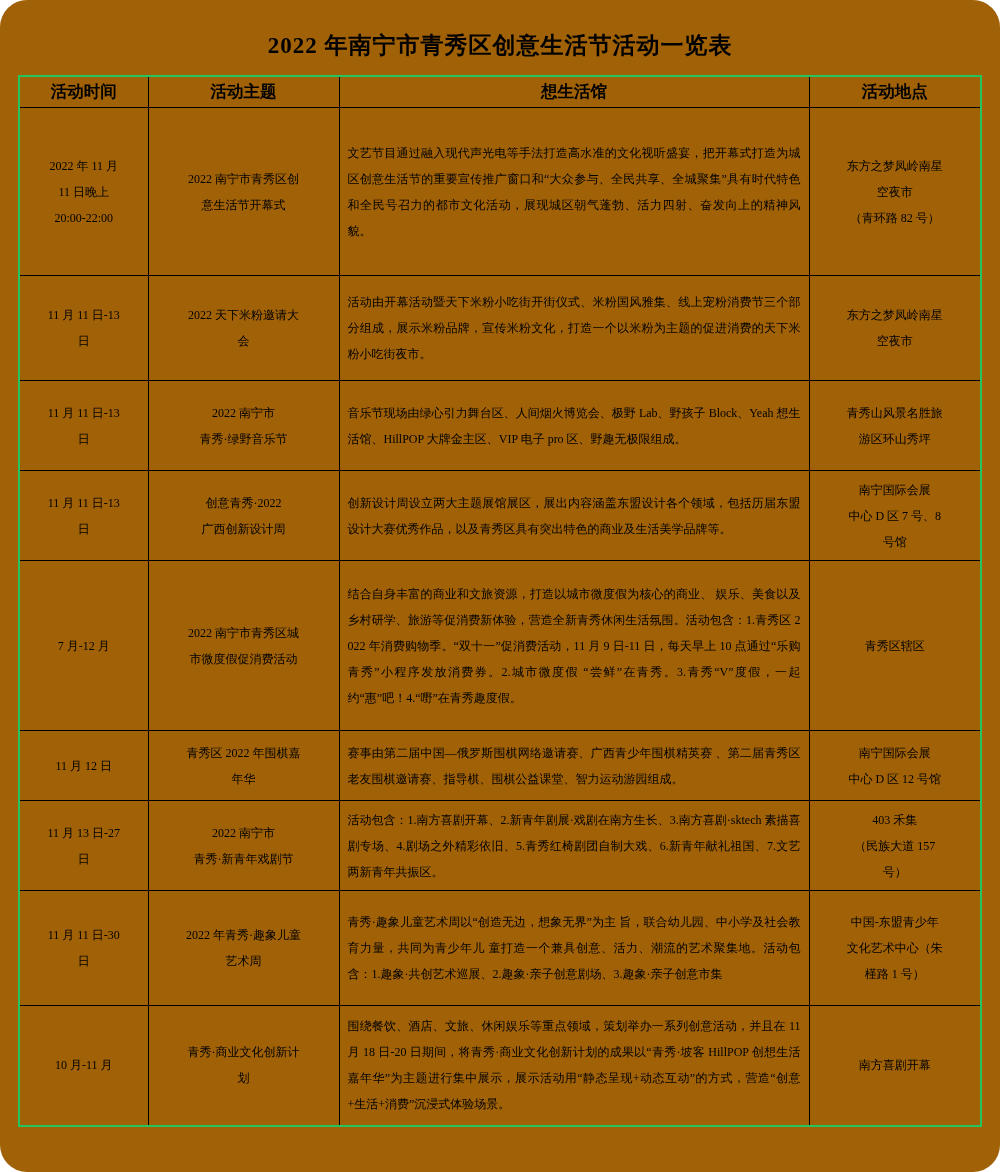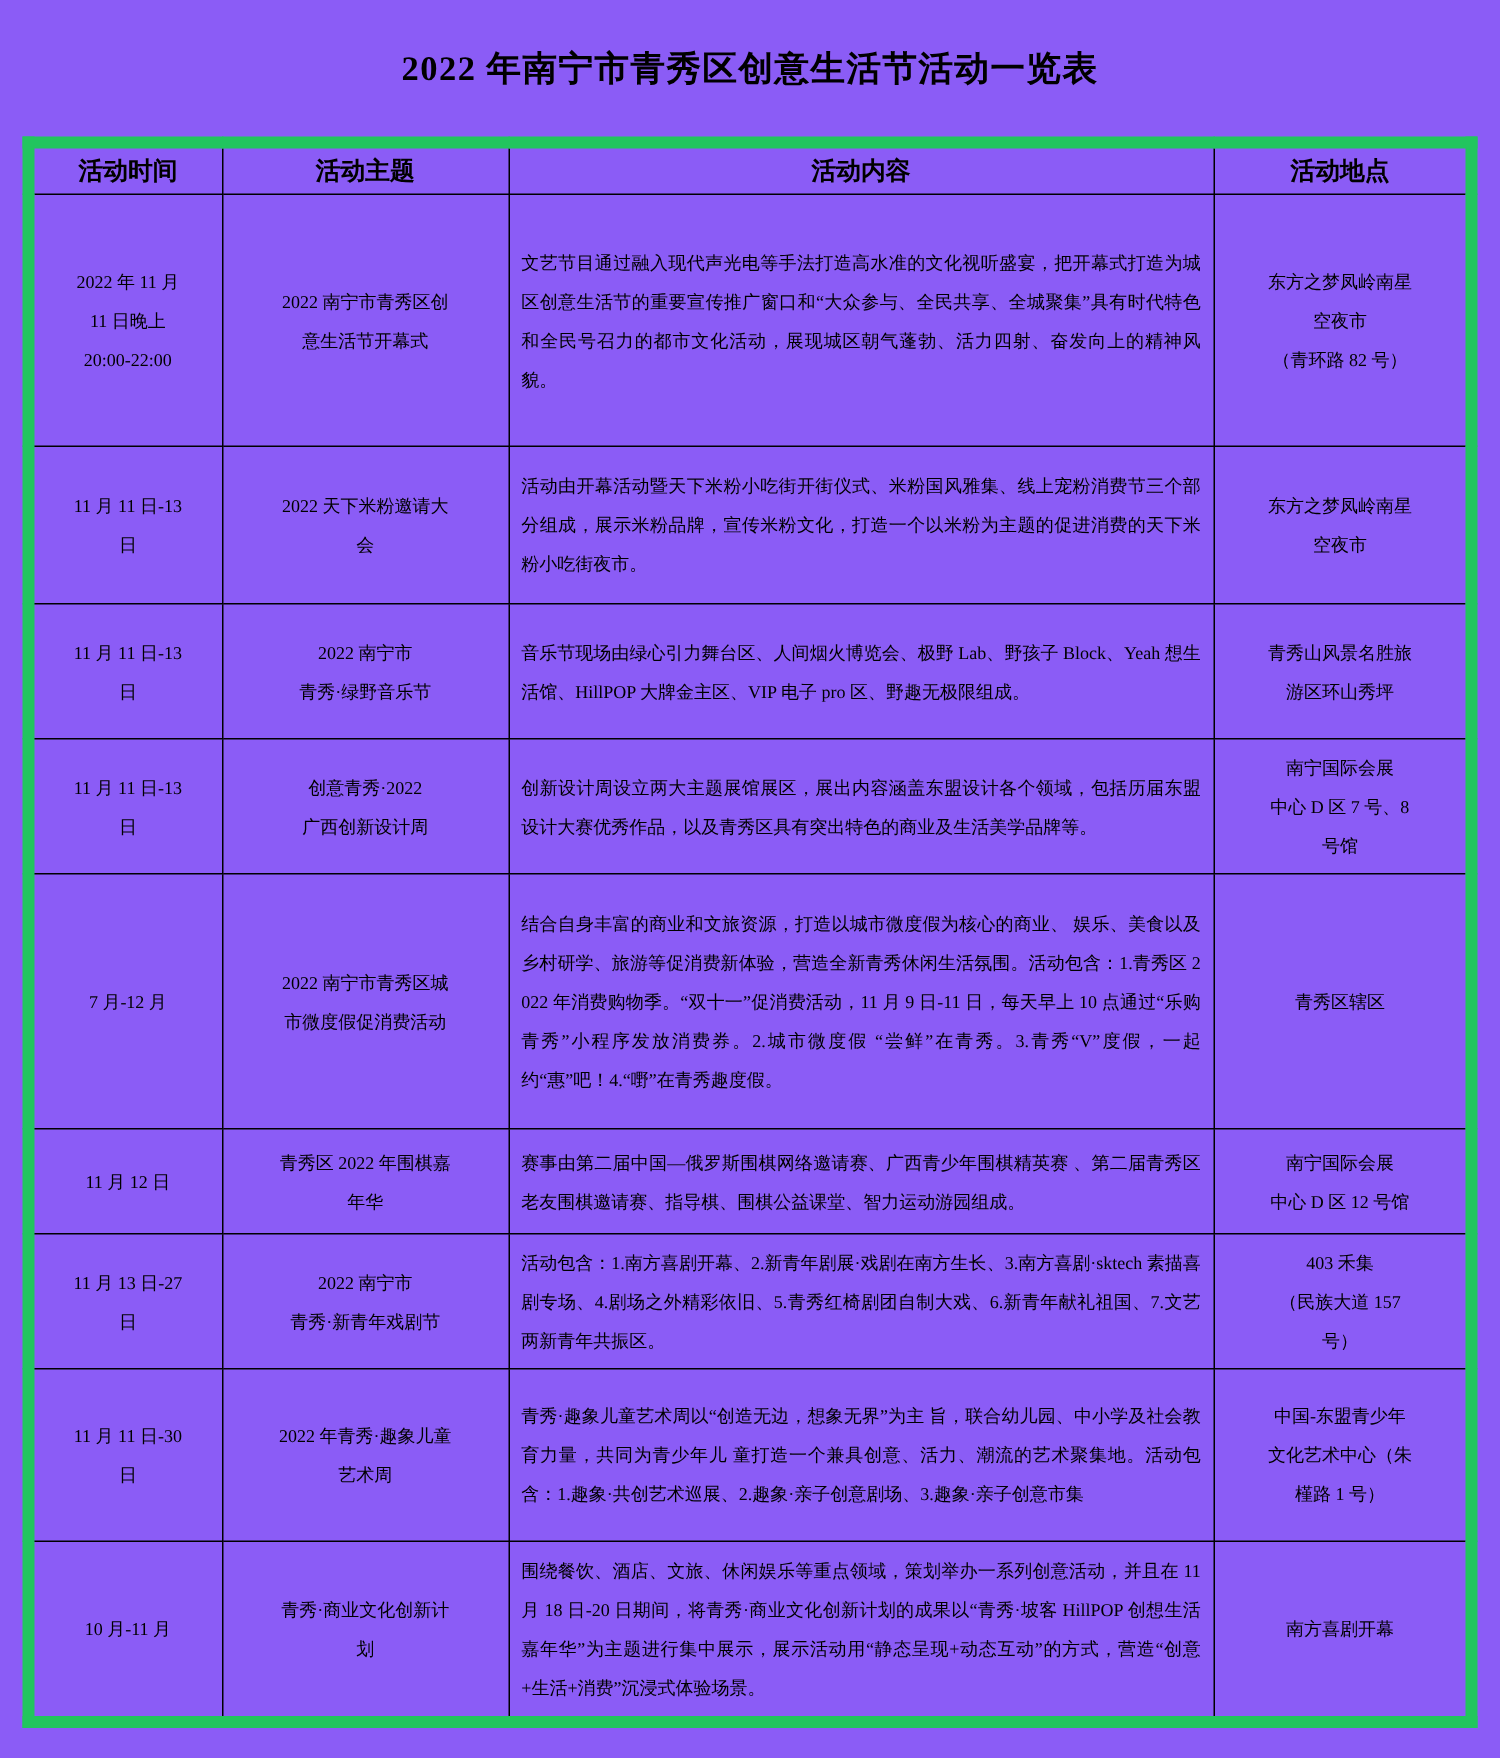--- a/index.html
+++ b/index.html
@@ -4,40 +4,41 @@
 <style>
   html, body {
     margin: 0;
     padding: 0;
     background: #ffffff;
     width: 1000px;
   }
   .page {
     width: 1000px;
     height: 1172px;
-    background: #8b5cf6;
+    background: #a16207;
     font-family: "Liberation Serif", "DejaVu Serif", serif;
     color: #000000;
     overflow: hidden;
+    border-radius: 27px;
   }
   .doc-title {
     margin: 0;
     padding-top: 30px;
     padding-bottom: 14px;
     text-align: center;
     font-size: 23px;
     font-weight: bold;
     letter-spacing: 1px;
   }
   table.activity-table {
     table-layout: fixed;
     width: 962px;
-    margin: 16px auto;
+    margin: 0 auto;
     border-collapse: collapse;
-    border: 8px solid #22c55e;
+    border: 2px solid #22c55e;
   }
   .activity-table th,
   .activity-table td {
     border: 1px solid #000000;
     padding: 3px 8px;
     vertical-align: middle;
     font-size: 12px;
     line-height: 26px;
     word-break: break-all;
   }
@@ -80,21 +81,21 @@
     <colgroup>
       <col class="c-time">
       <col class="c-theme">
       <col class="c-content">
       <col class="c-loc">
     </colgroup>
     <thead>
       <tr>
         <th>活动时间</th>
         <th>活动主题</th>
-        <th>活动内容</th>
+        <th>想生活馆</th>
         <th>活动地点</th>
       </tr>
     </thead>
     <tbody>
       <tr class="r1">
         <td class="cell-time">2022 年 11 月
 11 日晚上
 20:00-22:00</td>
         <td class="cell-theme">2022 南宁市青秀区创
 意生活节开幕式</td>

